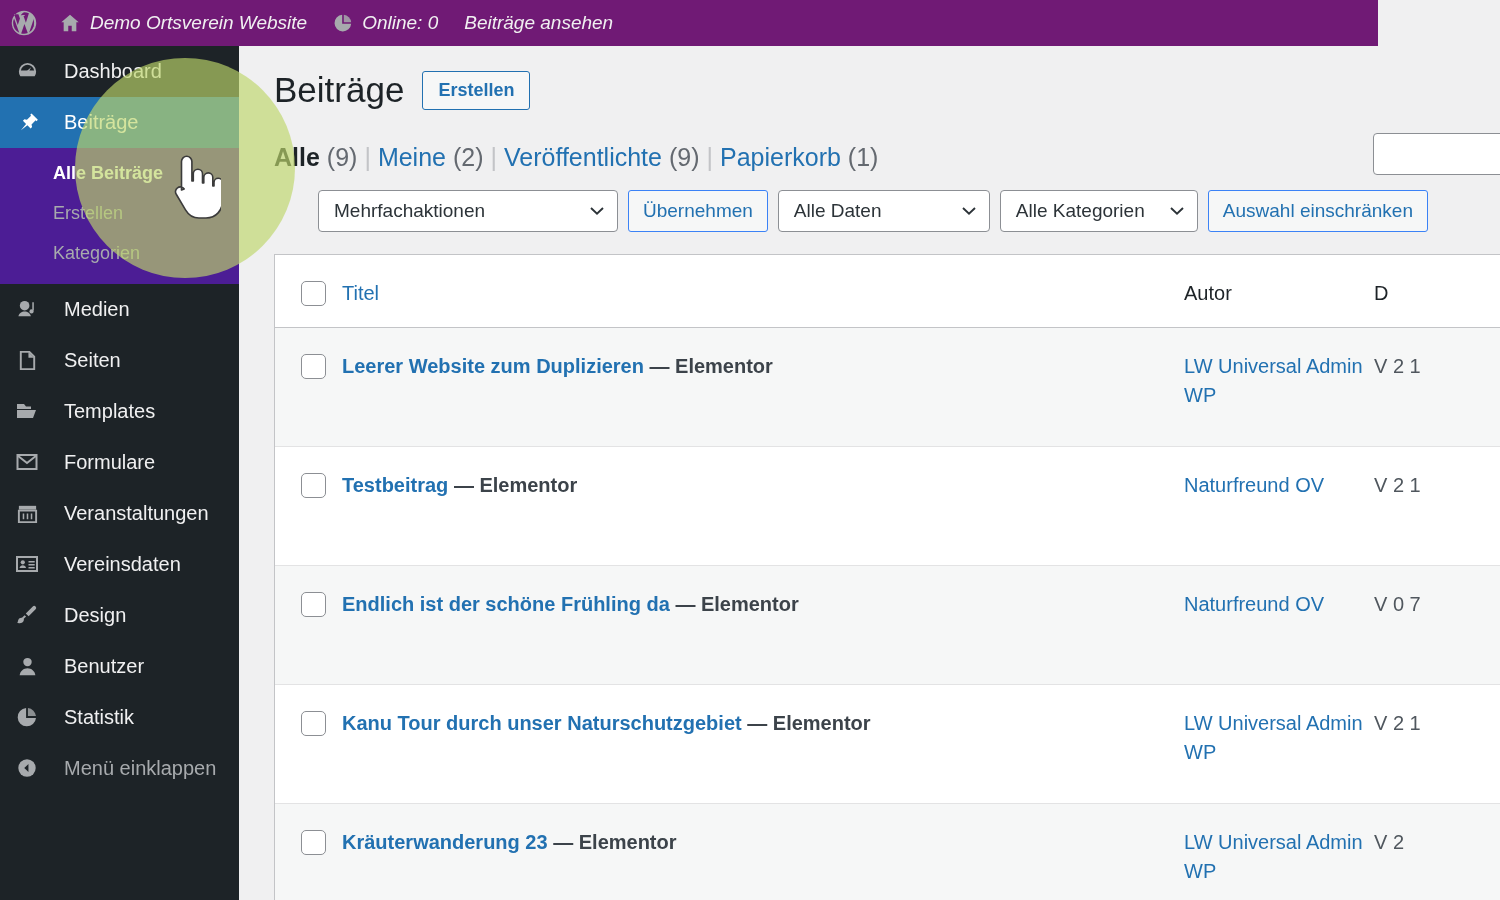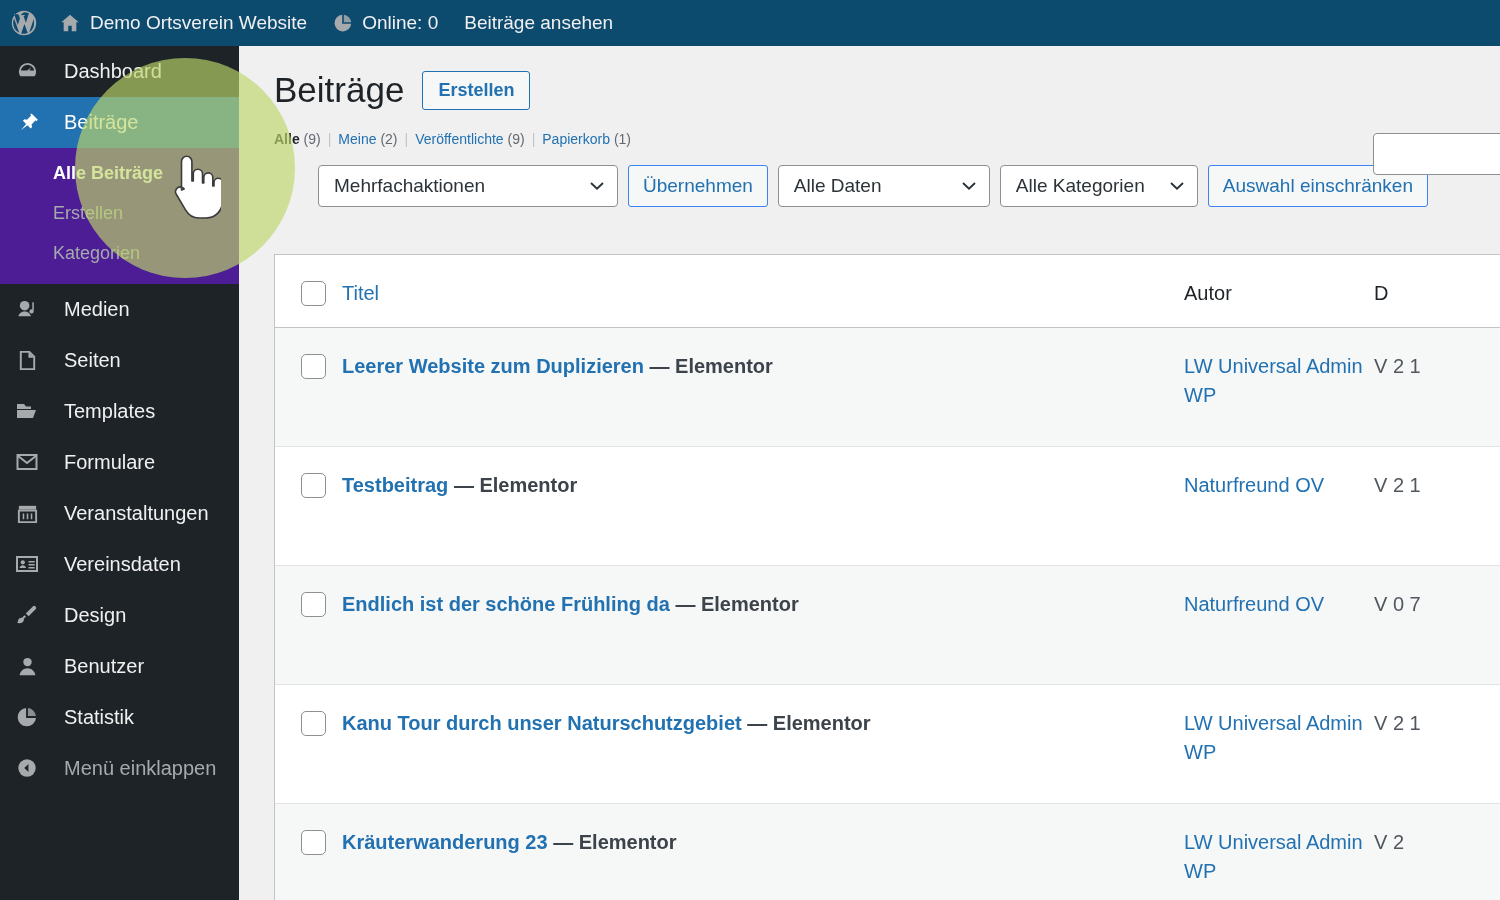--- a/index.html
+++ b/index.html
@@ -8,25 +8,26 @@
     overflow: hidden;
     font-family: "Liberation Sans", sans-serif;
     background: #f0f0f1;
   }
 
   #root { position: relative; width: 1500px; height: 900px; overflow: hidden; }
 
   
   .adminbar {
     position: absolute; top: 0; left: 0;
-    width: 1500px; height: 46px;
-    background: #0c4a6e;
+    width: 1378px; height: 46px;
+    background: #701a75;
     display: flex; align-items: center;
     color: #f0f0f1;
     z-index: 40;
+    font-style: italic;
   }
   .ab-item {
     display: flex; align-items: center; gap: 9px;
     height: 46px; padding: 0 13px;
     font-size: 19px; color: #f0f0f1; white-space: nowrap;
   }
   .ab-item.logo { padding-left: 10px; padding-right: 8px; }
   .ab-icon { display: inline-flex; align-items: center; justify-content: center; }
   .ab-icon svg { display: block; }
 
@@ -71,21 +72,21 @@
   .page-title { font-size: 35px; font-weight: 400; color: #1d2327; line-height: 1.2; }
   .btn-outline {
     display: inline-flex; align-items: center; justify-content: center;
     height: 39px; padding: 0 15px;
     border: 1px solid #2271b1; border-radius: 3px;
     background: #f6f7f7; color: #2271b1;
     font-size: 18px; font-weight: 700; white-space: nowrap;
     font-family: "Liberation Sans", sans-serif;
   }
 
-  .subsubsub { margin-top: 20px; font-size: 14px; color: #646970; white-space: nowrap; }
+  .subsubsub { margin-top: 32px; font-size: 25px; color: #646970; white-space: nowrap; }
   .subsubsub a { color: #2271b1; text-decoration: none; }
   .subsubsub .current { color: #1d2327; font-weight: 700; }
   .subsubsub .sep { color: #c3c4c7; padding: 0 7px; }
   .subsubsub .cnt { color: #646970; }
 
   .tablenav { margin-top: 18px; display: flex; align-items: center; gap: 10px; padding-left: 44px; }
 
   .wp-select {
     position: relative;
     height: 42px; min-width: 100px;

